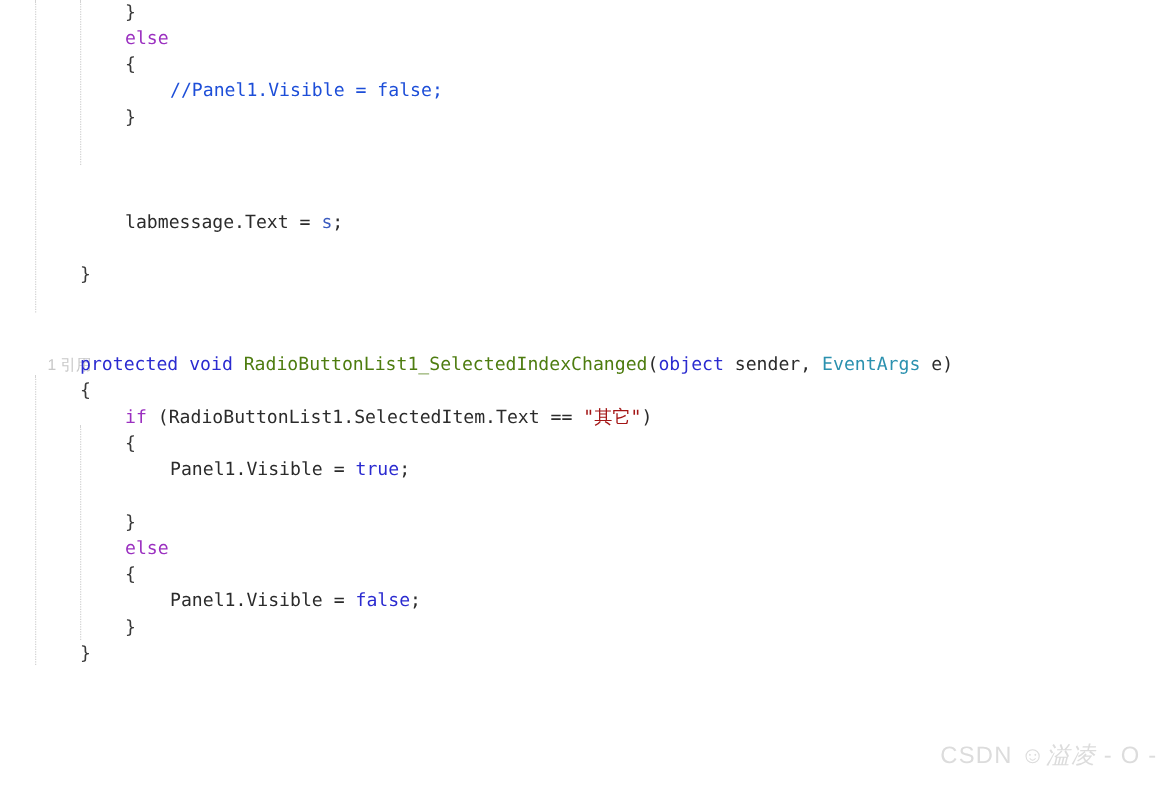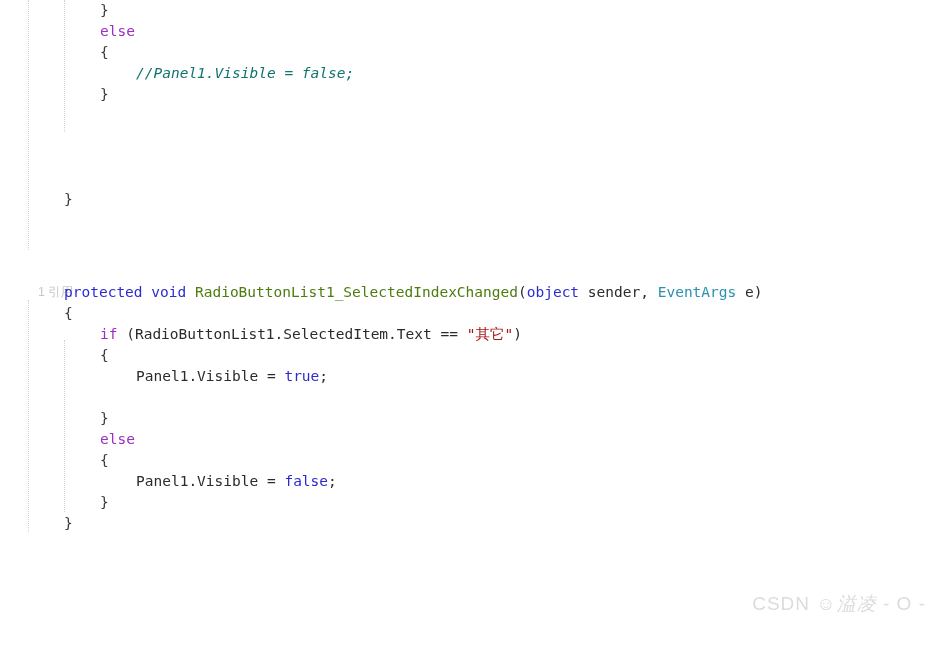--- a/index.html
+++ b/index.html
@@ -58,21 +58,21 @@
     color: #c8c8c8;
     padding-left: 24px;
     white-space: pre;
   }
 
   
   .kw        { color: #9b30c0; margin-top: 32px; }   
   .kw-blue   { color: #2b2bd0; }   
   .type      { color: #2b91af; }   
   .method    { color: #4d7c0f; }   
-  .comment   { color: #0f766e; font-style: italic; }   
+  .comment   { color: #1d4ed8; }   
   .str       { color: #a31515; }   
   .ident     { color: #2b2b2b; }   
   .var       { color: #3b5bbf; }   
   .punc      { color: #2b2b2b; }
   .brace     { color: #3a3a3a; }
 
   
   .squiggle {
     position: relative;
     display: inline-block;
@@ -119,20 +119,21 @@
 
   <div class="code-area" id="block-upper" style="top:0px;">
       <div class="line" style="padding-left: 100px;"><span class="brace">}</span></div>
       <div class="line" style="padding-left: 100px;"><span class="kw">else</span></div>
       <div class="line" style="padding-left: 100px;"><span class="brace">{</span></div>
       <div class="line" style="padding-left: 136px;"><span class="comment">//Panel1.Visible = false;</span></div>
       <div class="line" style="padding-left: 100px;"><span class="brace">}</span></div>
       <div class="line" style="padding-left: 28px;">&nbsp;</div>
       <div class="line" style="padding-left: 28px;">&nbsp;</div>
       <div class="line" style="padding-left: 28px;">&nbsp;</div>
+      <div class="line" style="padding-left: 100px;"><span class="ident">labmessage.Text = </span><span class="var">s</span><span class="punc">;</span></div>
       <div class="line" style="padding-left: 28px;">&nbsp;</div>
       <div class="line" style="padding-left: 64px;"><span class="brace">}</span></div>
       <div class="line" style="padding-left: 28px;">&nbsp;</div>
     </div>
 
   <div class="codelens" id="codelens-row" style="position:absolute; top:262px; left:0;">
     <span>1 引用</span>
   </div>
 
   <div class="code-area" id="block-method" style="top:282px;">

